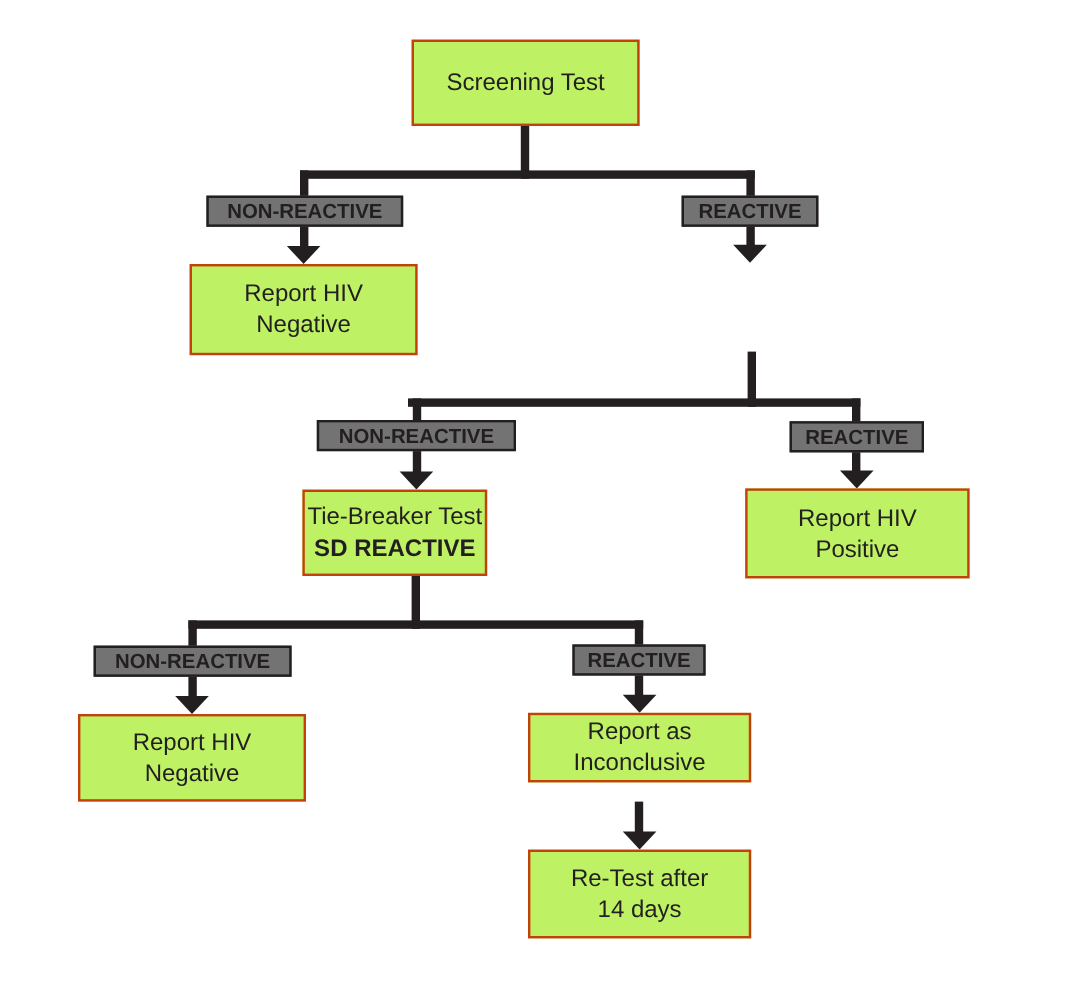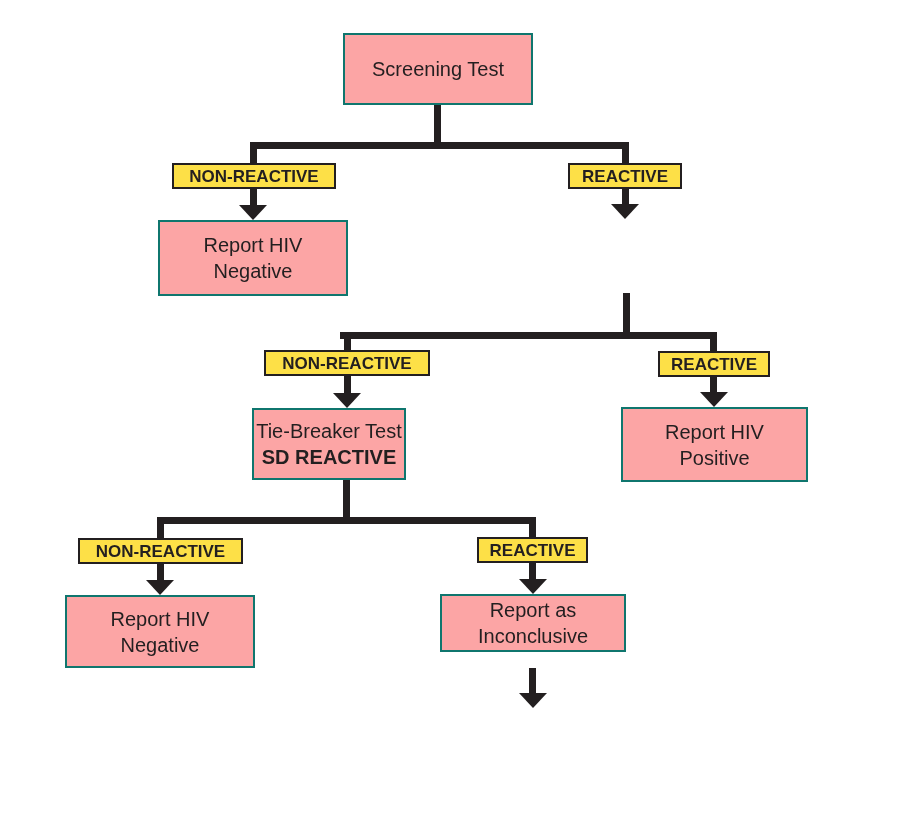--- a/index.html
+++ b/index.html
@@ -7,33 +7,33 @@
     position:relative;
     width:900px;height:831px;
     background:#ffffff;
     font-family:"Liberation Sans","DejaVu Sans",sans-serif;
     color:#231f20;
     overflow:hidden;
   }
   .node{
     position:absolute;
     box-sizing:border-box;
-    border:2px solid #0f766e;
-    background:#fca5a5;
+    border:2px solid #c2410c;
+    background:#bef264;
     display:flex;flex-direction:column;
     align-items:center;justify-content:center;
     text-align:right;
     font-size:20px;line-height:26px;
     z-index:3;
   }
   .blabel{
     position:absolute;
     box-sizing:border-box;
     border:2px solid #231f20;
-    background:#fde047;
+    background:#737373;
     display:flex;align-items:center;justify-content:center;
     text-align:center;
     font-weight:bold;font-size:17px;line-height:17px;
     z-index:3;
   }
   .hline,.vline{position:absolute;background:#231f20;z-index:1;}
   .arrowhead{
     position:absolute;width:0;height:0;
     border-left:14px solid transparent;
     border-right:14px solid transparent;
@@ -113,14 +113,18 @@
   <div class="node" style="left:65px;top:595px;width:190px;height:73px;">
     <span>Report HIV</span>
     <span>Negative</span>
   </div>
 
   <div class="node" style="left:440px;top:594px;width:186px;height:58px;">
     <span>Report as</span>
     <span>Inconclusive</span>
   </div>
 
+  <div class="node" style="left:440px;top:708px;width:186px;height:74px;">
+    <span>Re-Test after</span>
+    <span>14 days</span>
+  </div>
 
 </div>
 
 </body></html>

